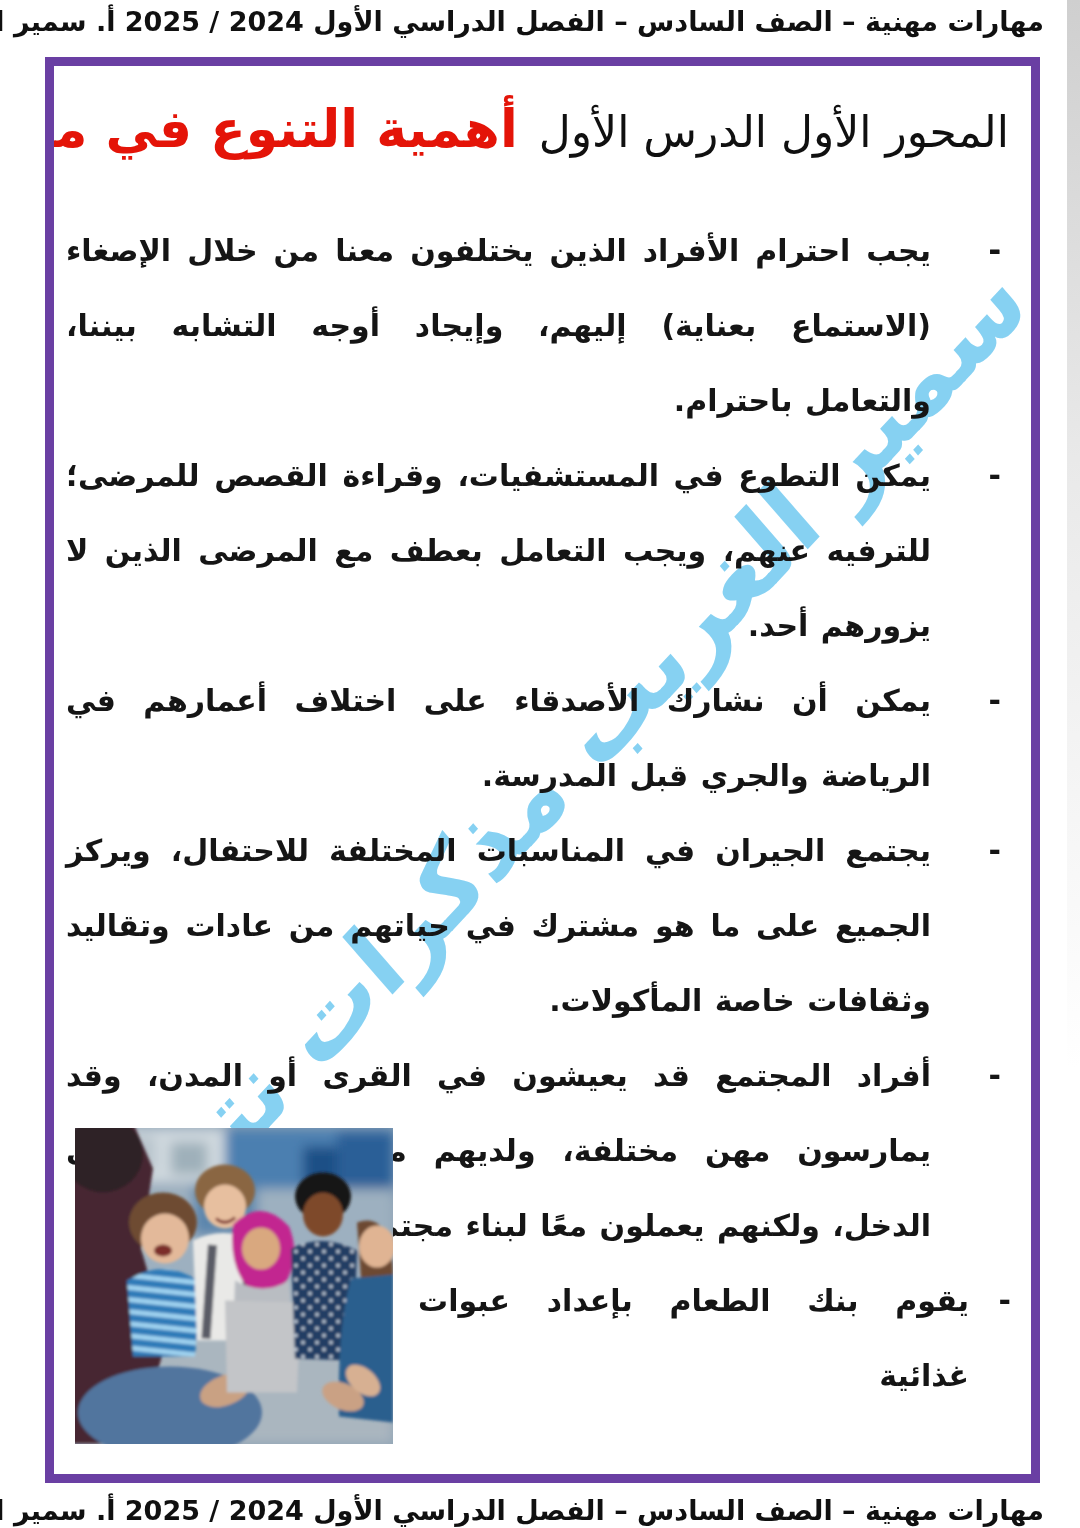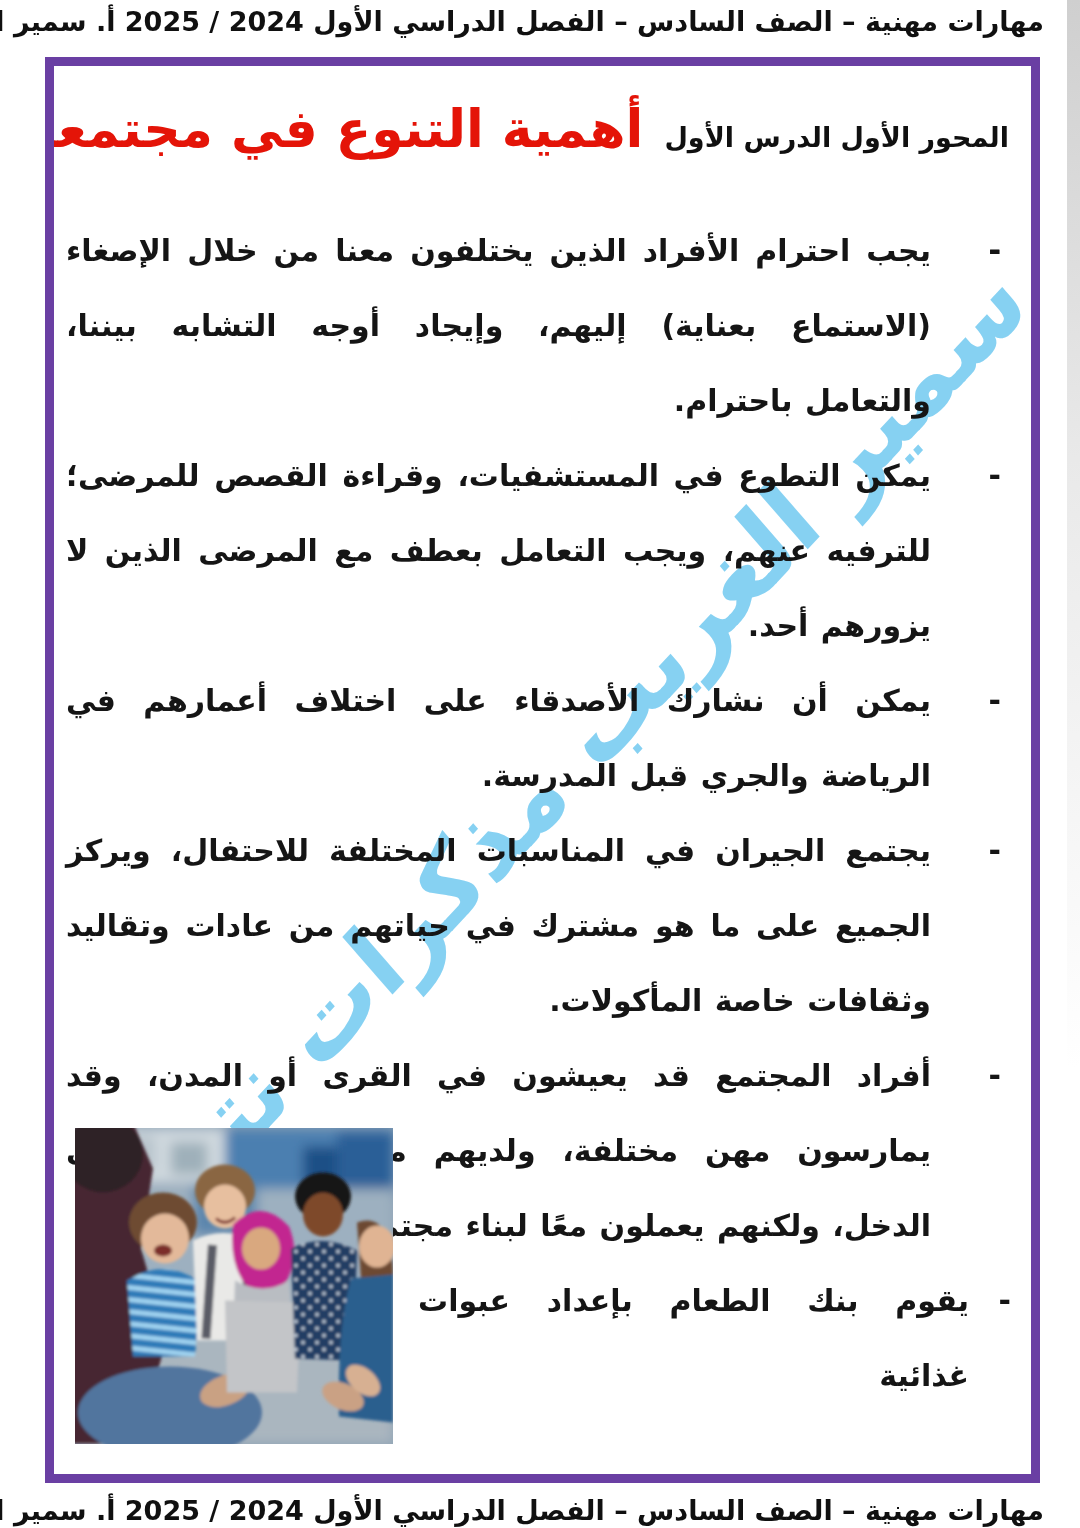--- a/index.html
+++ b/index.html
@@ -41,21 +41,21 @@
     transform:translate(-50%,-50%) rotate(-47deg) skewX(-6deg);
     font-size:100px;font-weight:bold;letter-spacing:2px;
     color:var(--watermark_blue);opacity:.8;white-space:nowrap;
     z-index:0;direction:rtl;
   }
   .title{
     direction:rtl;text-align:right;
     padding:16px 22px 0 10px;line-height:94px;white-space:nowrap;
     position:relative;z-index:1;
   }
-  .title-black{font-size:27px;font-weight:bold;color:#101010;}
+  .title-black{font-size:44px;font-weight:normal;color:#101010;}
   .title-red{font-size:52px;font-weight:bold;color:var(--title_red);margin-right:16px;}
   .bullets{
     direction:rtl;text-align:justify;
     font-size:30px;font-weight:bold;color:var(--text_black);
     line-height:75px;word-spacing:2px;
     padding:24px 0 0 12px;
     position:relative;z-index:1;
   }
   .bullet{position:relative;padding-right:100px;}
   .bullet .dash{position:absolute;right:30px;top:0;}

